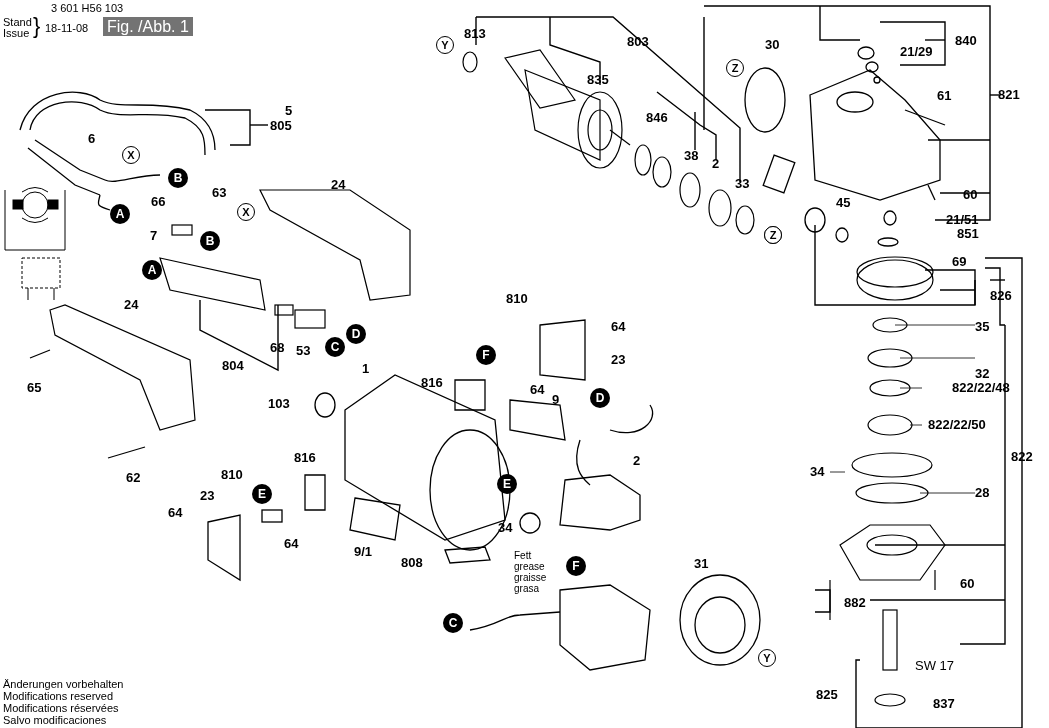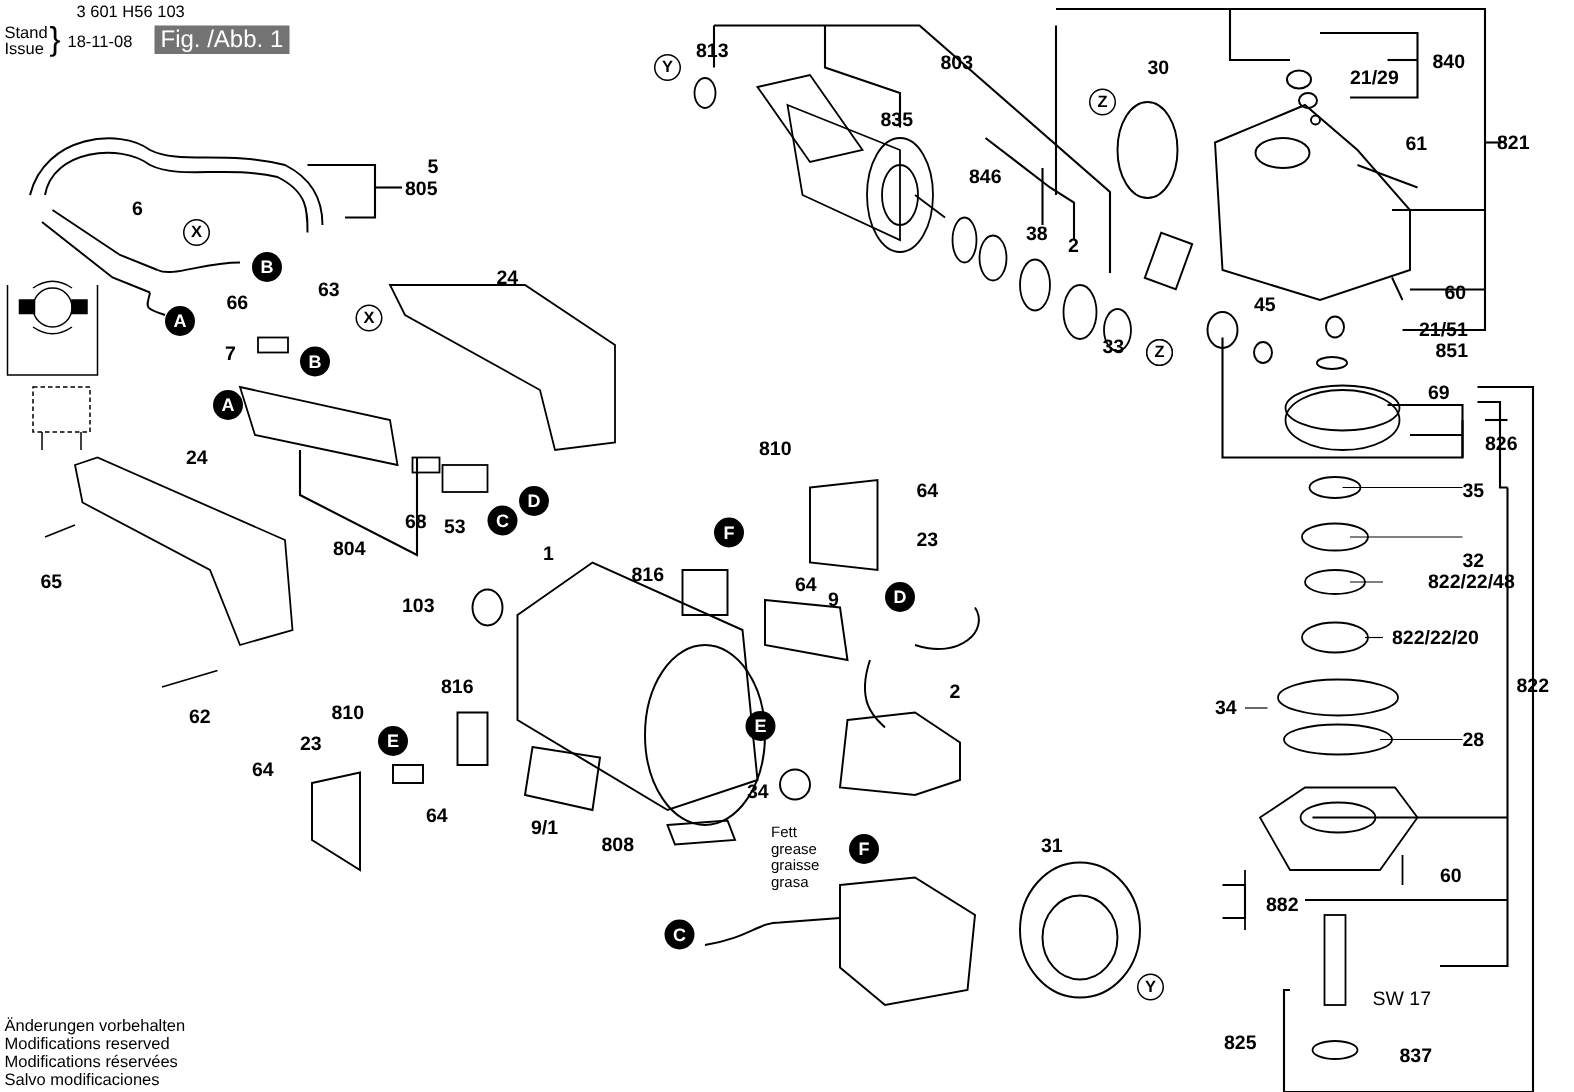--- a/index.html
+++ b/index.html
@@ -194,36 +194,36 @@
 <div class="ref" style="left:764px;top:226px;">Z</div>
 <div class="ref" style="left:764px;top:226px;">Z</div>
 <div class="ref" style="left:758px;top:649px;">Y</div>
 
 <div class="lbl" style="left:464px;top:27px;">813</div>
 <div class="lbl" style="left:627px;top:35px;">803</div>
 <div class="lbl" style="left:587px;top:73px;">835</div>
 <div class="lbl" style="left:646px;top:111px;">846</div>
 <div class="lbl" style="left:684px;top:149px;">38</div>
 <div class="lbl" style="left:712px;top:157px;">2</div>
-<div class="lbl" style="left:735px;top:177px;margin-top:47px;">33</div>
+<div class="lbl" style="left:735px;top:177px;">33</div>
 <div class="lbl" style="left:765px;top:38px;">30</div>
 <div class="lbl" style="left:955px;top:34px;">840</div>
 <div class="lbl" style="left:900px;top:45px;">21/29</div>
 <div class="lbl" style="left:937px;top:89px;">61</div>
 <div class="lbl" style="left:998px;top:88px;">821</div>
 <div class="lbl" style="left:963px;top:188px;">60</div>
 <div class="lbl" style="left:946px;top:213px;">21/51</div>
 <div class="lbl" style="left:957px;top:227px;">851</div>
 <div class="lbl" style="left:836px;top:196px;text-align:right;">45</div>
 <div class="lbl" style="left:952px;top:255px;">69</div>
 <div class="lbl" style="left:990px;top:289px;">826</div>
 <div class="lbl" style="left:975px;top:320px;">35</div>
 <div class="lbl" style="left:975px;top:351px;margin-top:16px;">32</div>
 <div class="lbl" style="left:952px;top:381px;">822/22/48</div>
-<div class="lbl" style="left:928px;top:418px;">822/22/20</div>
+<div class="lbl" style="left:928px;top:418px;">822/22/50</div>
 <div class="lbl" style="left:810px;top:465px;">34</div>
 <div class="lbl" style="left:975px;top:486px;">28</div>
 <div class="lbl" style="left:1011px;top:450px;">822</div>
 <div class="lbl" style="left:960px;top:577px;">60</div>
 <div class="lbl" style="left:844px;top:596px;">882</div>
 <div class="lbl" style="left:915px;top:659px;font-weight:normal;">SW 17</div>
 <div class="lbl" style="left:816px;top:688px;">825</div>
 <div class="lbl" style="left:933px;top:697px;">837</div>
 
 <div class="lbl" style="left:285px;top:104px;">5</div>

